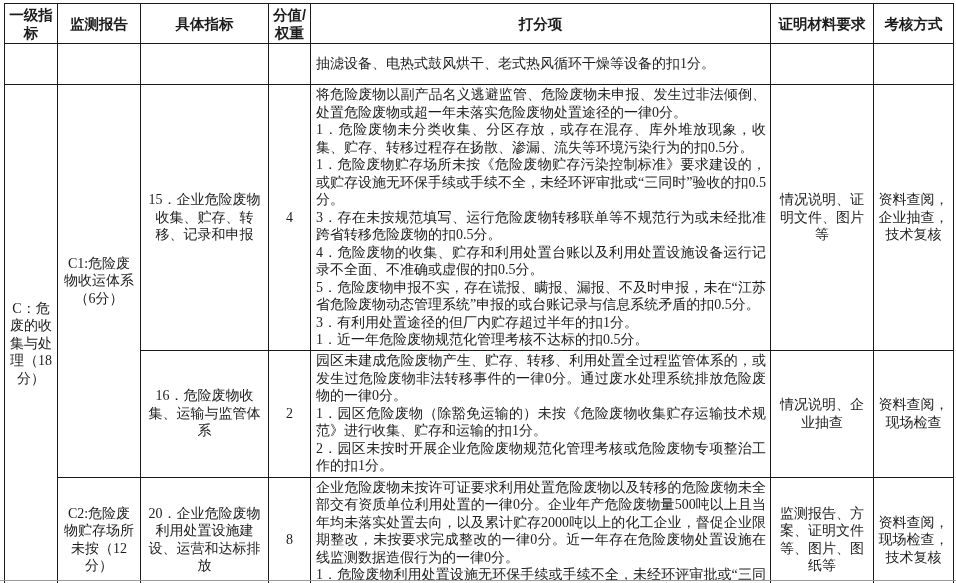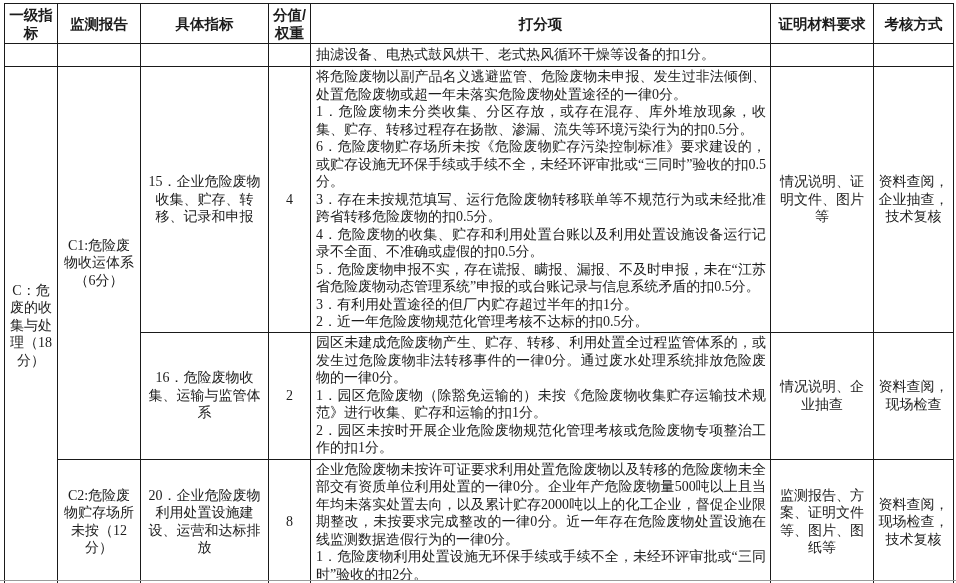--- a/index.html
+++ b/index.html
@@ -39,21 +39,21 @@
     vertical-align: middle;
     padding: 1px 2px;
   }
   table.eval td {
     font-size: 14px;
     line-height: 17.5px;
     vertical-align: middle;
   }
   td.center-cell {
     text-align: center;
-    padding: 2px 3px;
+    padding: 20px 3px;
   }
   td.scoring-cell {
     text-align: left;
     vertical-align: top;
     padding: 1px 4px 1px 5px;
   }
   td.scoring-cell p {
     margin: 0;
     text-align: justify;
   }
@@ -113,26 +113,26 @@
       </tr>
 
       <tr class="h-r15">
         <td class="center-cell" rowspan="3">C：危废的收集与处理（18分）</td>
         <td class="center-cell" rowspan="2">C1:危险废物收运体系（6分）</td>
         <td class="center-cell">15．企业危险废物收集、贮存、转移、记录和申报</td>
         <td class="center-cell">4</td>
         <td class="scoring-cell">
           <p>将危险废物以副产品名义逃避监管、危险废物未申报、发生过非法倾倒、处置危险废物或超一年未落实危险废物处置途径的一律0分。</p>
           <p>1．危险废物未分类收集、分区存放，或存在混存、库外堆放现象，收集、贮存、转移过程存在扬散、渗漏、流失等环境污染行为的扣0.5分。</p>
-          <p>6．危险废物贮存场所未按《危险废物贮存污染控制标准》要求建设的，或贮存设施无环保手续或手续不全，未经环评审批或“三同时”验收的扣0.5分。</p>
+          <p>1．危险废物贮存场所未按《危险废物贮存污染控制标准》要求建设的，或贮存设施无环保手续或手续不全，未经环评审批或“三同时”验收的扣0.5分。</p>
           <p>3．存在未按规范填写、运行危险废物转移联单等不规范行为或未经批准跨省转移危险废物的扣0.5分。</p>
           <p>4．危险废物的收集、贮存和利用处置台账以及利用处置设施设备运行记录不全面、不准确或虚假的扣0.5分。</p>
           <p>5．危险废物申报不实，存在谎报、瞒报、漏报、不及时申报，未在“江苏省危险废物动态管理系统”申报的或台账记录与信息系统矛盾的扣0.5分。</p>
           <p>3．有利用处置途径的但厂内贮存超过半年的扣1分。</p>
-          <p>2．近一年危险废物规范化管理考核不达标的扣0.5分。</p>
+          <p>1．近一年危险废物规范化管理考核不达标的扣0.5分。</p>
         </td>
         <td class="center-cell">情况说明、证明文件、图片等</td>
         <td class="center-cell">资料查阅，企业抽查，技术复核</td>
       </tr>
 
       <tr class="h-r16">
         <td class="center-cell">16．危险废物收集、运输与监管体系</td>
         <td class="center-cell">2</td>
         <td class="scoring-cell">
           <p>园区未建成危险废物产生、贮存、转移、利用处置全过程监管体系的，或发生过危险废物非法转移事件的一律0分。通过废水处理系统排放危险废物的一律0分。</p>

